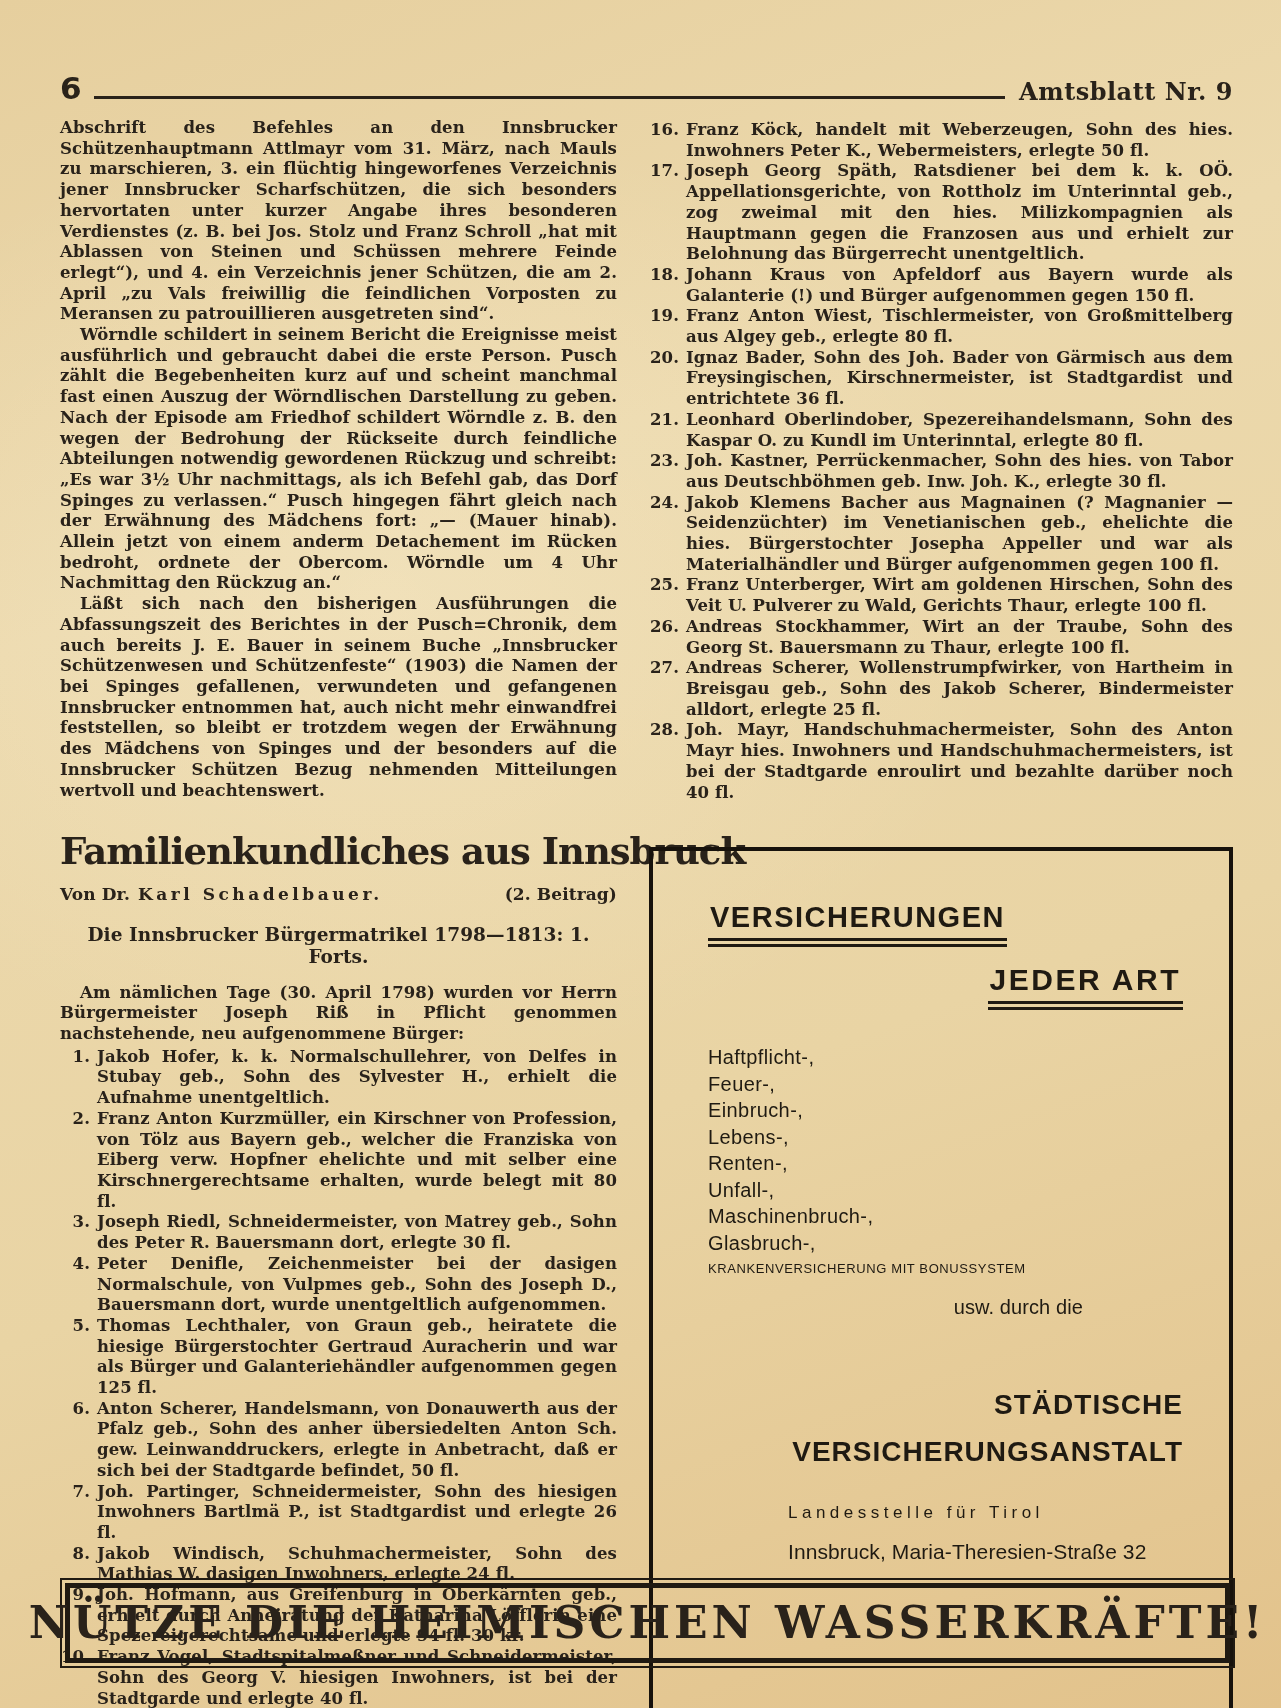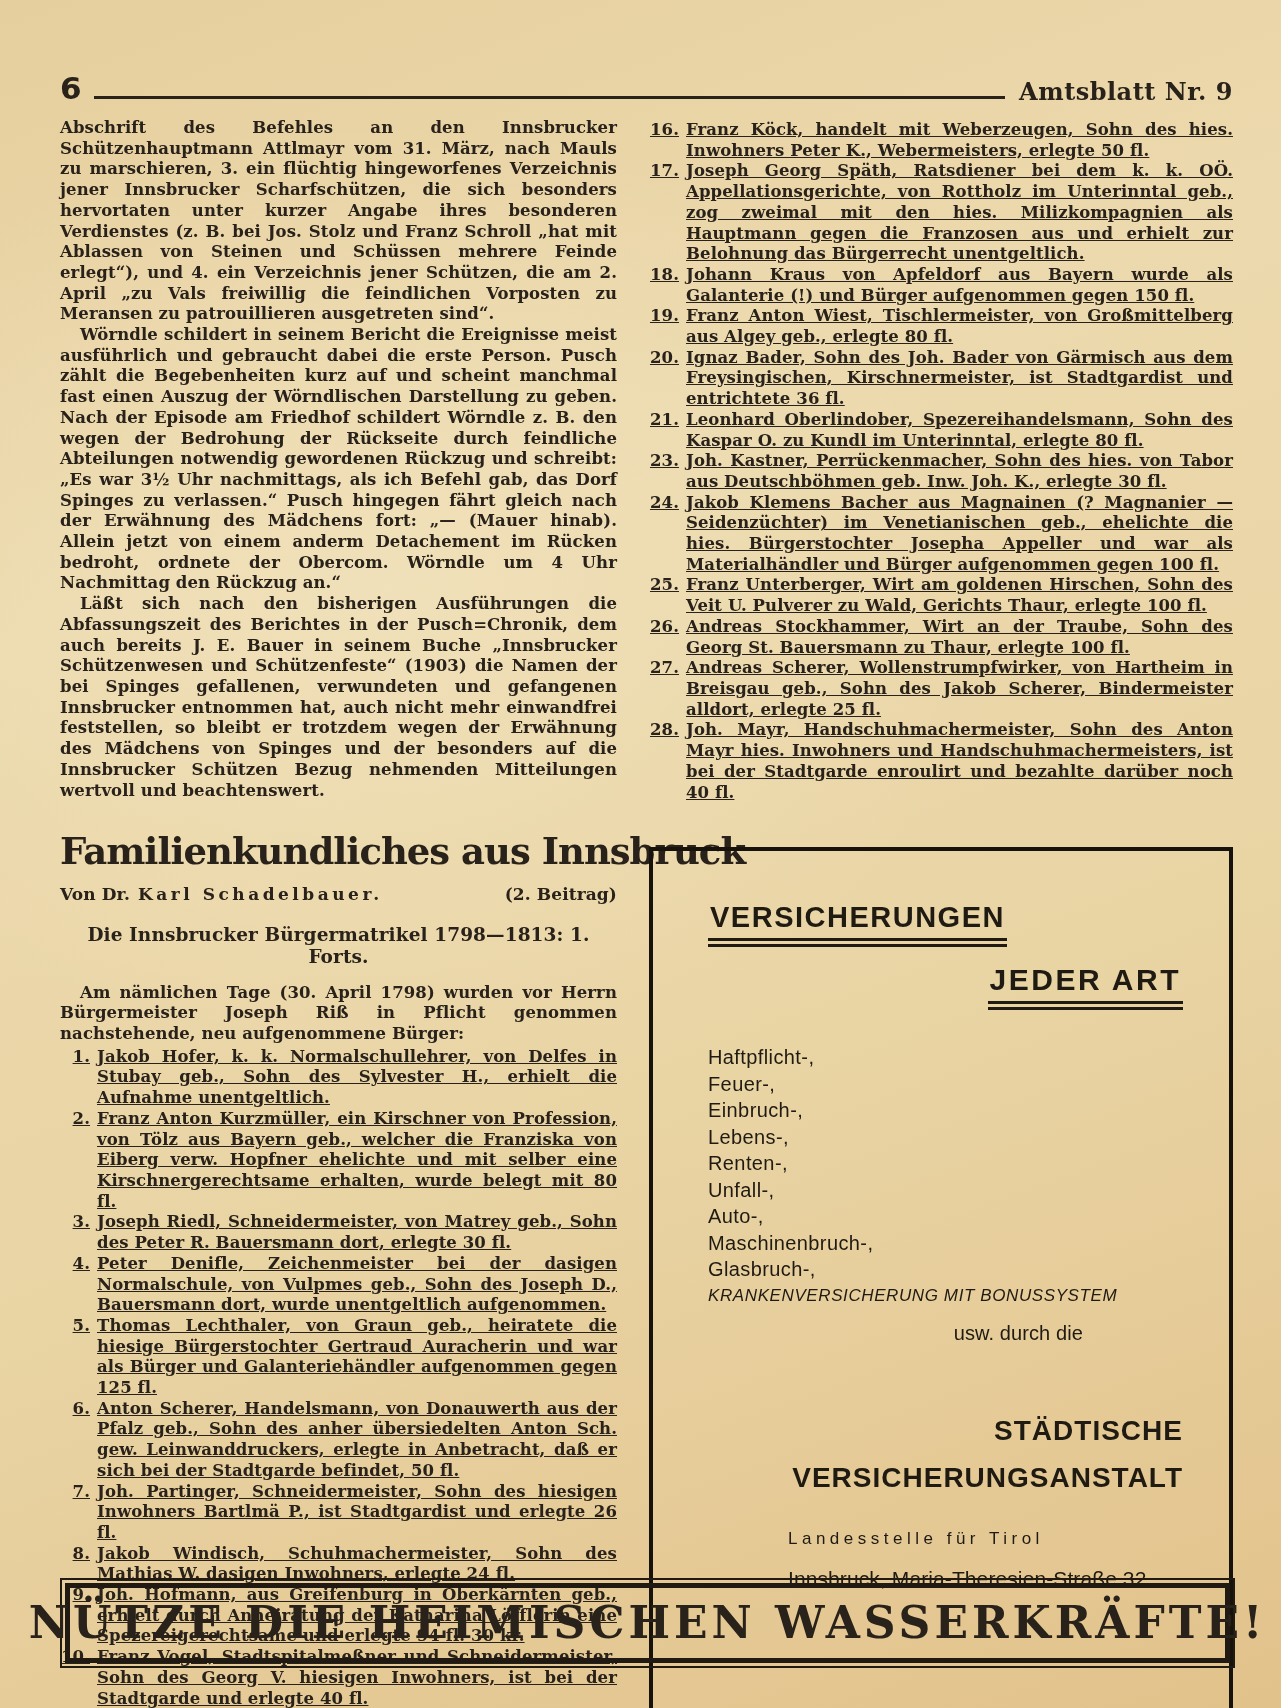--- a/index.html
+++ b/index.html
@@ -30,36 +30,36 @@
   .col-r{width:584px;margin-left:32px;}
   .bodytext{font:700 16.5px/20.7px "DejaVu Serif",serif;text-align:justify;letter-spacing:.1px;}
   p.indent{text-indent:20px;}
   
   .article-title{font:700 37px/1.1 "DejaVu Serif",serif;letter-spacing:-1px;white-space:nowrap;margin-top:30px;}
   .byline{display:flex;justify-content:space-between;align-items:baseline;margin-top:12px;font:700 17px/1.2 "DejaVu Serif",serif;}
   .byline-name{letter-spacing:3.5px;margin-left:8px;}
   .subtitle{text-align:center;font:700 18.5px/1.2 "DejaVu Serif",serif;margin-top:20px;}
   .intro{margin-top:14px;}
   
-  .entries{margin-top:2px;text-decoration:underline;}
+  .entries{margin-top:2px;}
   .entry{display:flex;}
   .enum{width:37px;min-width:37px;text-align:right;padding-right:7px;}
   .etext{flex:1;}
   
   .ad{
     margin-top:44px;height:986px;border:4px solid #17120c;
     padding:52px 46px 0 55px;font-family:"Liberation Sans",sans-serif;color:#1f1a12;
   }
   .dunder{display:inline-block;position:relative;padding:0 2px 6px 2px;border-bottom:3px solid #1f1a12;}
   .dunder::after{content:"";position:absolute;left:0;right:0;bottom:-9px;border-bottom:3px solid #1f1a12;}
   .ad-h1{font:700 29px/1 "Liberation Sans",sans-serif;letter-spacing:1.5px;}
   .ad-h2row{text-align:right;margin-top:24px;}
   .ad-h2{font:700 30px/1 "Liberation Sans",sans-serif;letter-spacing:2.5px;}
   .ad-list{margin-top:40px;font:400 20px/26.5px "Liberation Sans",sans-serif;letter-spacing:.4px;}
-  .ad-line-caps{font-size:17px;letter-spacing:.6px;font-style:italic;}
+  .ad-line-caps{font-size:13px;letter-spacing:.6px;}
   .ad-usw{text-align:right;padding-right:100px;font:400 20px/1.2 "Liberation Sans",sans-serif;margin-top:12px;}
   .ad-company{text-align:right;margin-top:62px;font:700 28px/47px "Liberation Sans",sans-serif;letter-spacing:1px;}
   .ad-branch{margin-left:80px;margin-top:28px;font:400 17px/1.2 "Liberation Sans",sans-serif;letter-spacing:4.5px;}
   .ad-address{margin-left:80px;margin-top:16px;font:400 21px/1.2 "Liberation Sans",sans-serif;}
   
   .banner{position:absolute;left:60px;top:1578px;width:1175px;height:90px;border:2px solid #201a12;padding:3px;}
   .banner-inner{border:5px solid #201a12;height:100%;display:flex;align-items:center;justify-content:center;}
   .banner-text{font:700 44px/1 "DejaVu Serif",serif;letter-spacing:4px;white-space:nowrap;}
 </style>
 </head>
@@ -195,21 +195,20 @@
         <div class="ad-h2row">
           <span class="ad-h2 dunder">JEDER ART</span>
         </div>
         <div class="ad-list">
           <div>Haftpflicht-,</div>
           <div>Feuer-,</div>
           <div>Einbruch-,</div>
           <div>Lebens-,</div>
           <div>Renten-,</div>
           <div>Unfall-,</div>
-          <div>Auto-,</div>
           <div>Maschinenbruch-,</div>
           <div>Glasbruch-,</div>
           <div class="ad-line-caps">KRANKENVERSICHERUNG MIT BONUSSYSTEM</div>
         </div>
         <div class="ad-usw">usw. durch die</div>
         <div class="ad-company">
           <div>STÄDTISCHE</div>
           <div>VERSICHERUNGSANSTALT</div>
         </div>
         <div class="ad-branch">Landesstelle für Tirol</div>

